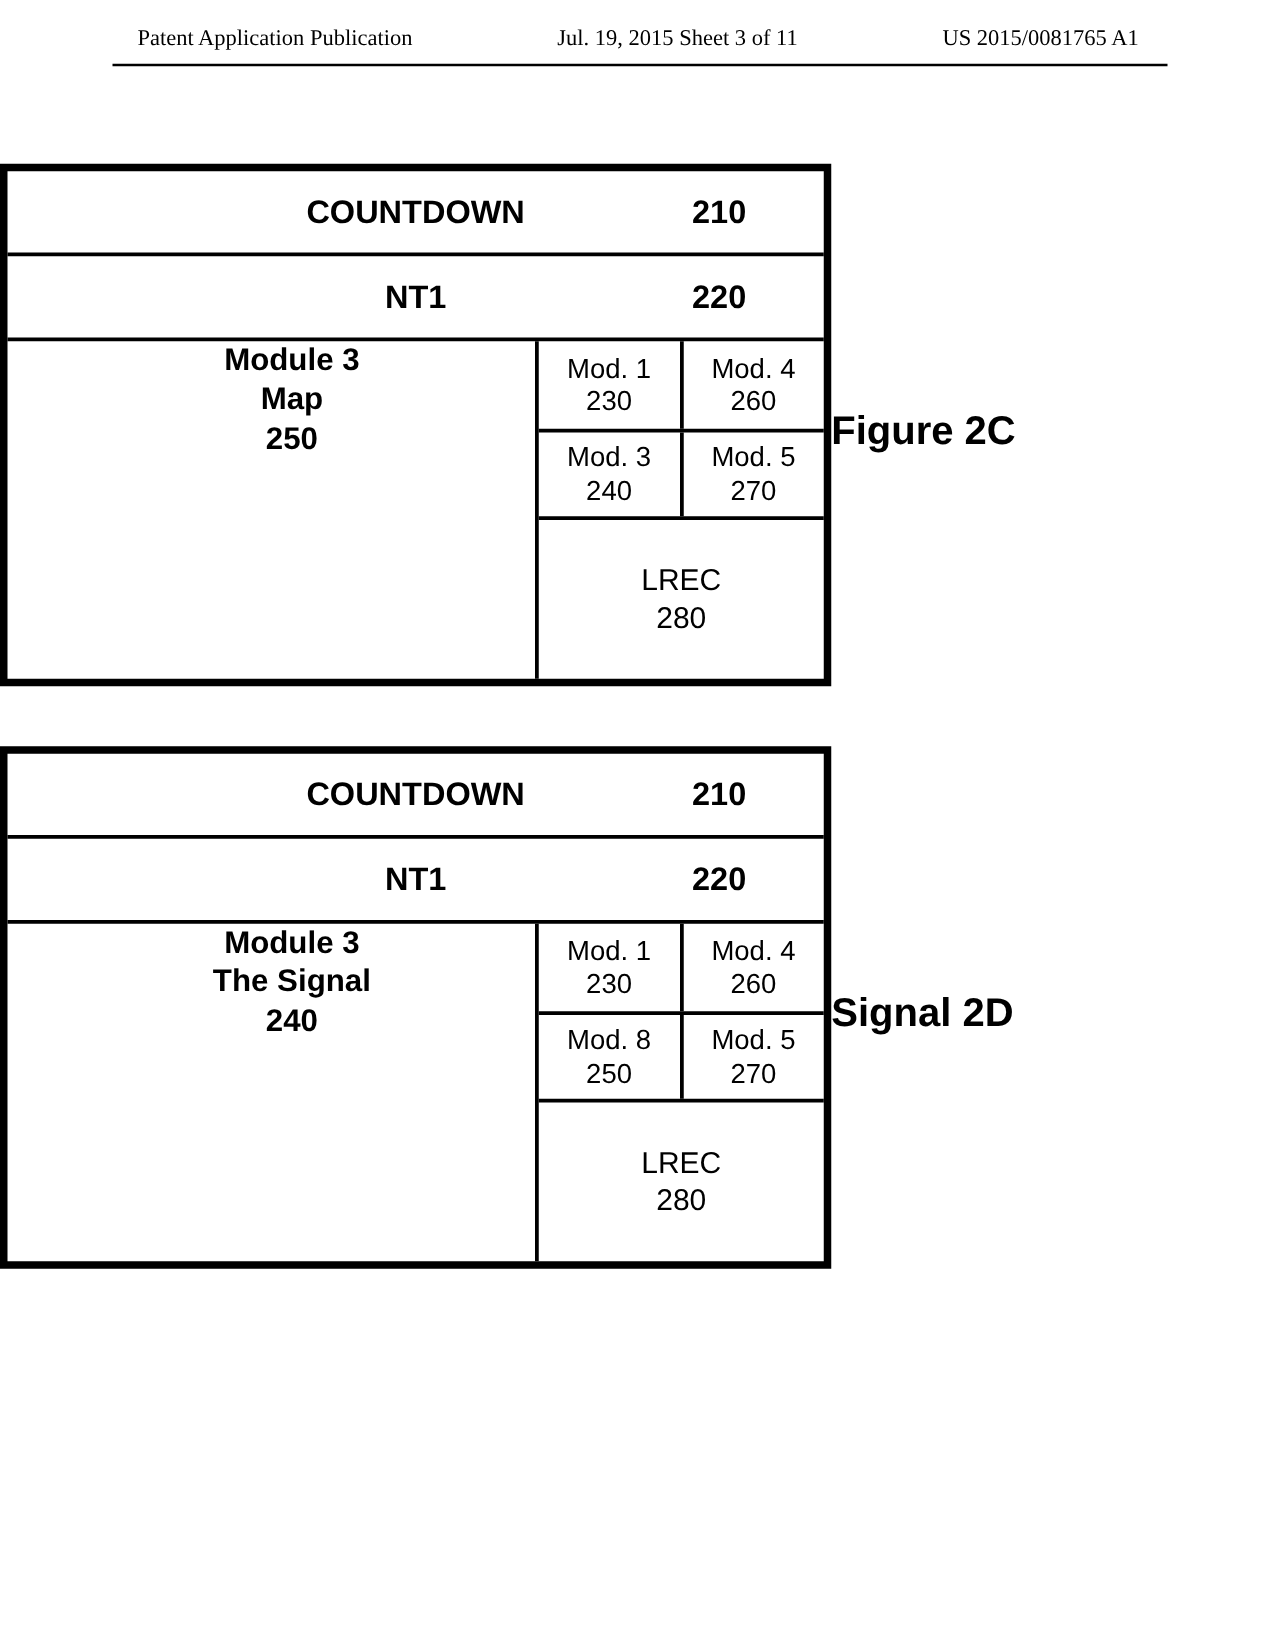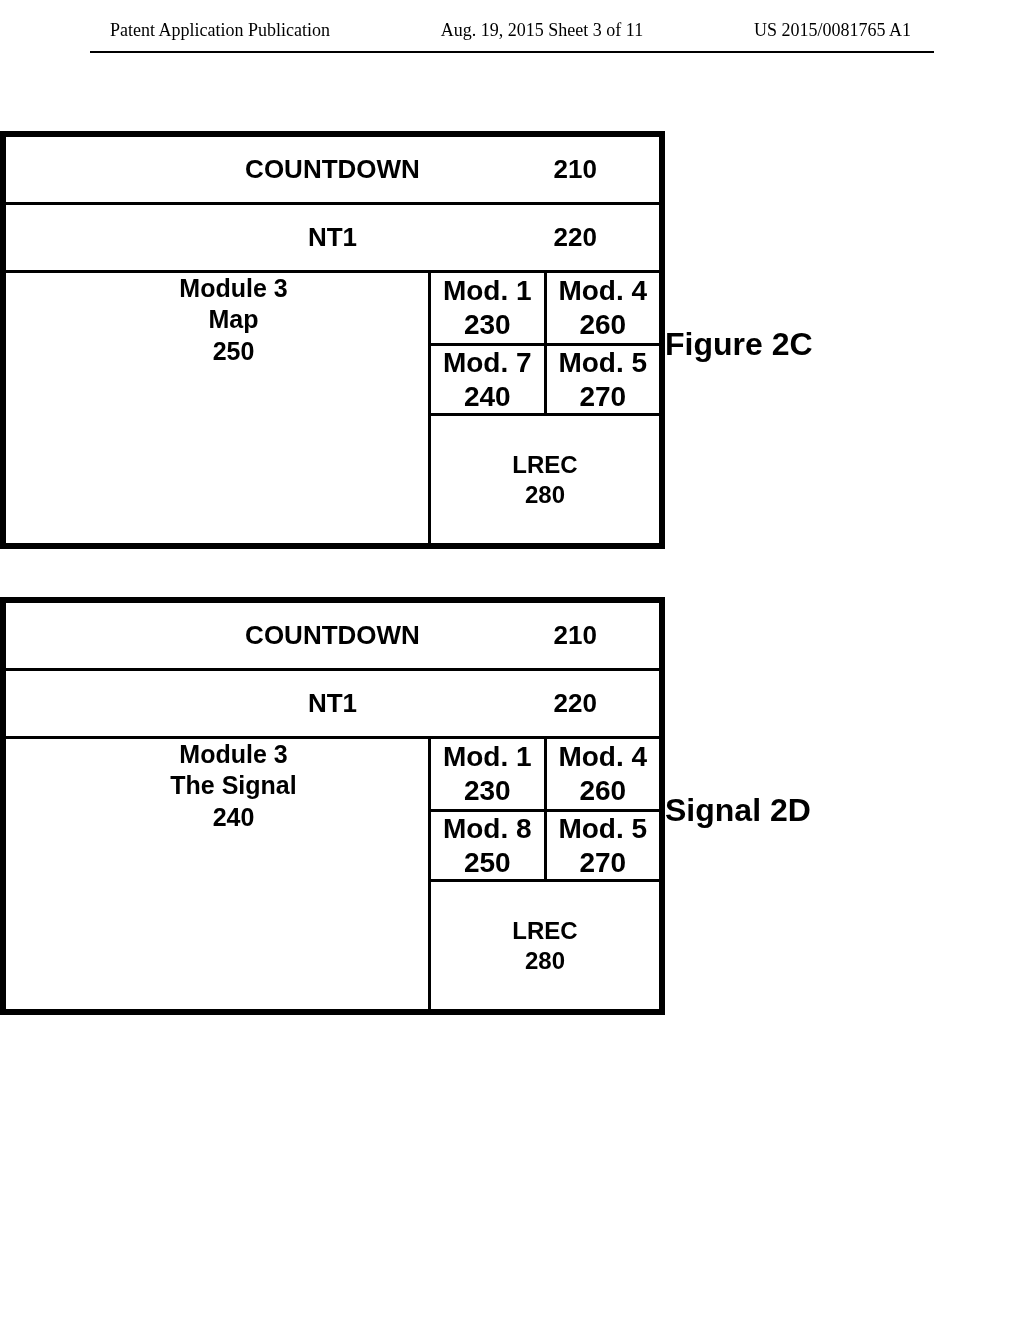--- a/index.html
+++ b/index.html
@@ -79,35 +79,35 @@
     }
     .mod-row {
       display: flex;
       height: 70px;
     }
     .mod-cell {
       flex: 1;
       display: flex;
       flex-direction: column;
       justify-content: center;
-      font-weight: bold;
-      font-size: 28px;
+      font-weight: normal;
+      font-size: 22px;
       line-height: 1.2;
       text-align: center;
     }
     .mod-cell:first-child {
       border-right: 3px solid #000;
     }
     .lrec {
       flex: 1;
       display: flex;
       flex-direction: column;
       align-items: center;
       justify-content: center;
-      font-weight: bold;
+      font-weight: normal;
       font-size: 24px;
       line-height: 1.25;
       border-top: 3px solid #000;
     }
     .mod-row + .mod-row {
       border-top: 3px solid #000;
     }
     .figure-caption {
       font-weight: bold;
       font-size: 32px;
@@ -116,21 +116,21 @@
     }
     .second-fig {
       margin-top: 48px;
     }
   </style>
 </head>
 <body>
 
 <div class="header">
   <span class="left">Patent Application Publication</span>
-  <span class="center">Aug. 19, 2015  Sheet 3 of 11</span>
+  <span class="center">Jul. 19, 2015  Sheet 3 of 11</span>
   <span class="right">US 2015/0081765 A1</span>
 </div>
 <div class="header-line"></div>
 
 <div class="figure-container">
   <div class="diagram">
     <div class="row-full">
       <span class="label-main">COUNTDOWN</span>
       <span class="label-num">210</span>
     </div>
@@ -152,21 +152,21 @@
             <span>Mod. 1</span>
             <span>230</span>
           </div>
           <div class="mod-cell">
             <span>Mod. 4</span>
             <span>260</span>
           </div>
         </div>
         <div class="mod-row">
           <div class="mod-cell">
-            <span>Mod. 7</span>
+            <span>Mod. 3</span>
             <span>240</span>
           </div>
           <div class="mod-cell">
             <span>Mod. 5</span>
             <span>270</span>
           </div>
         </div>
         <div class="lrec">
           <span>LREC</span>
           <span>280</span>

